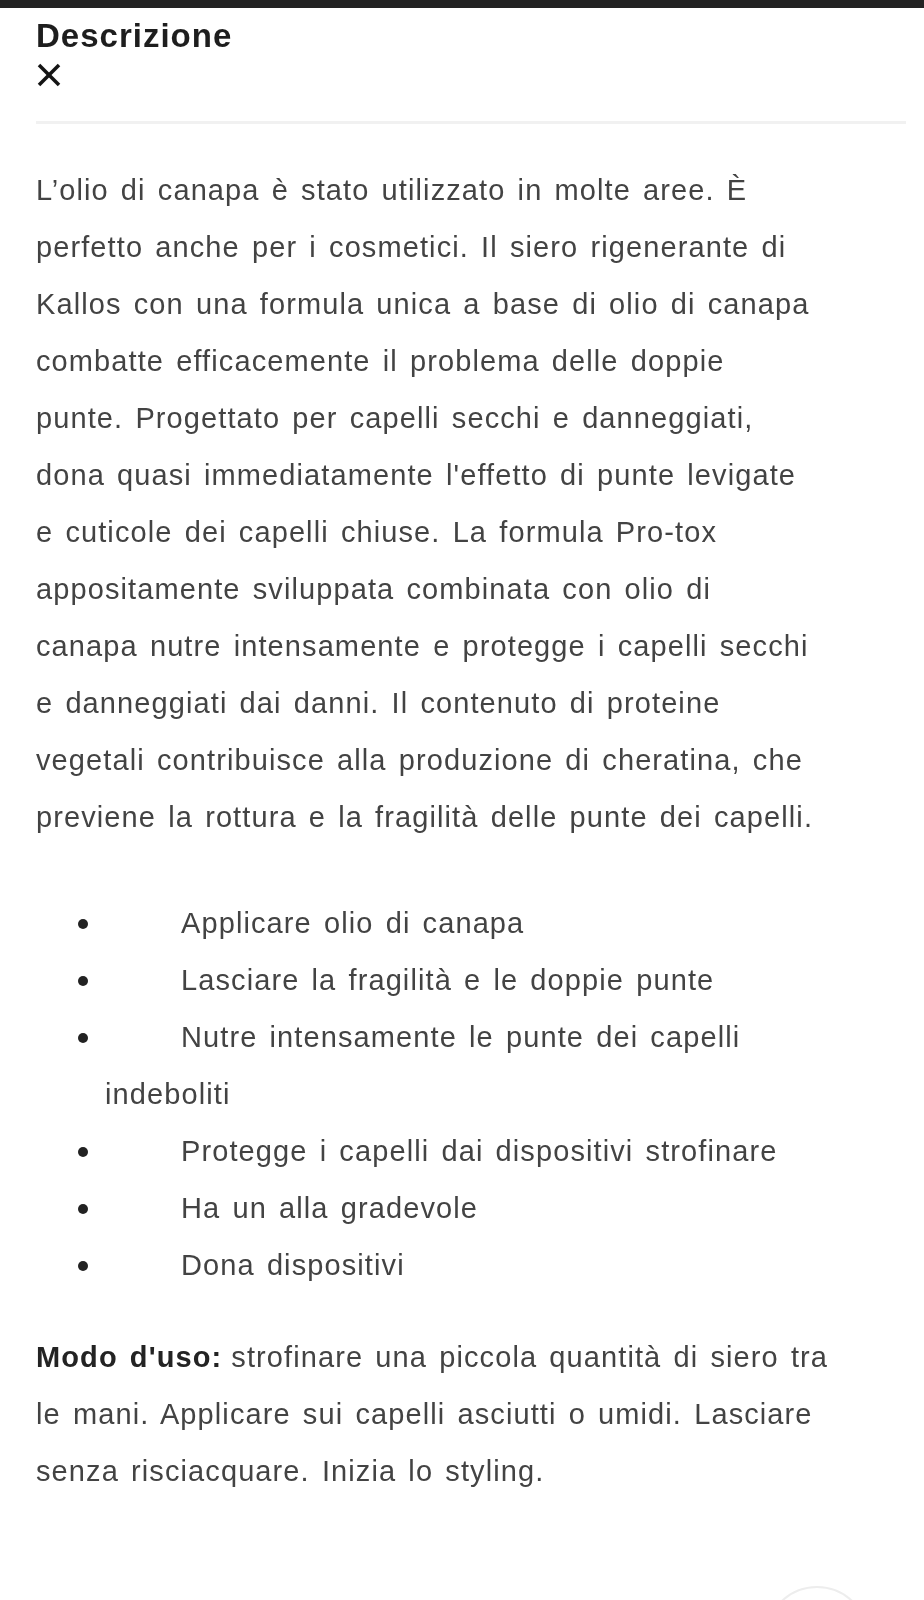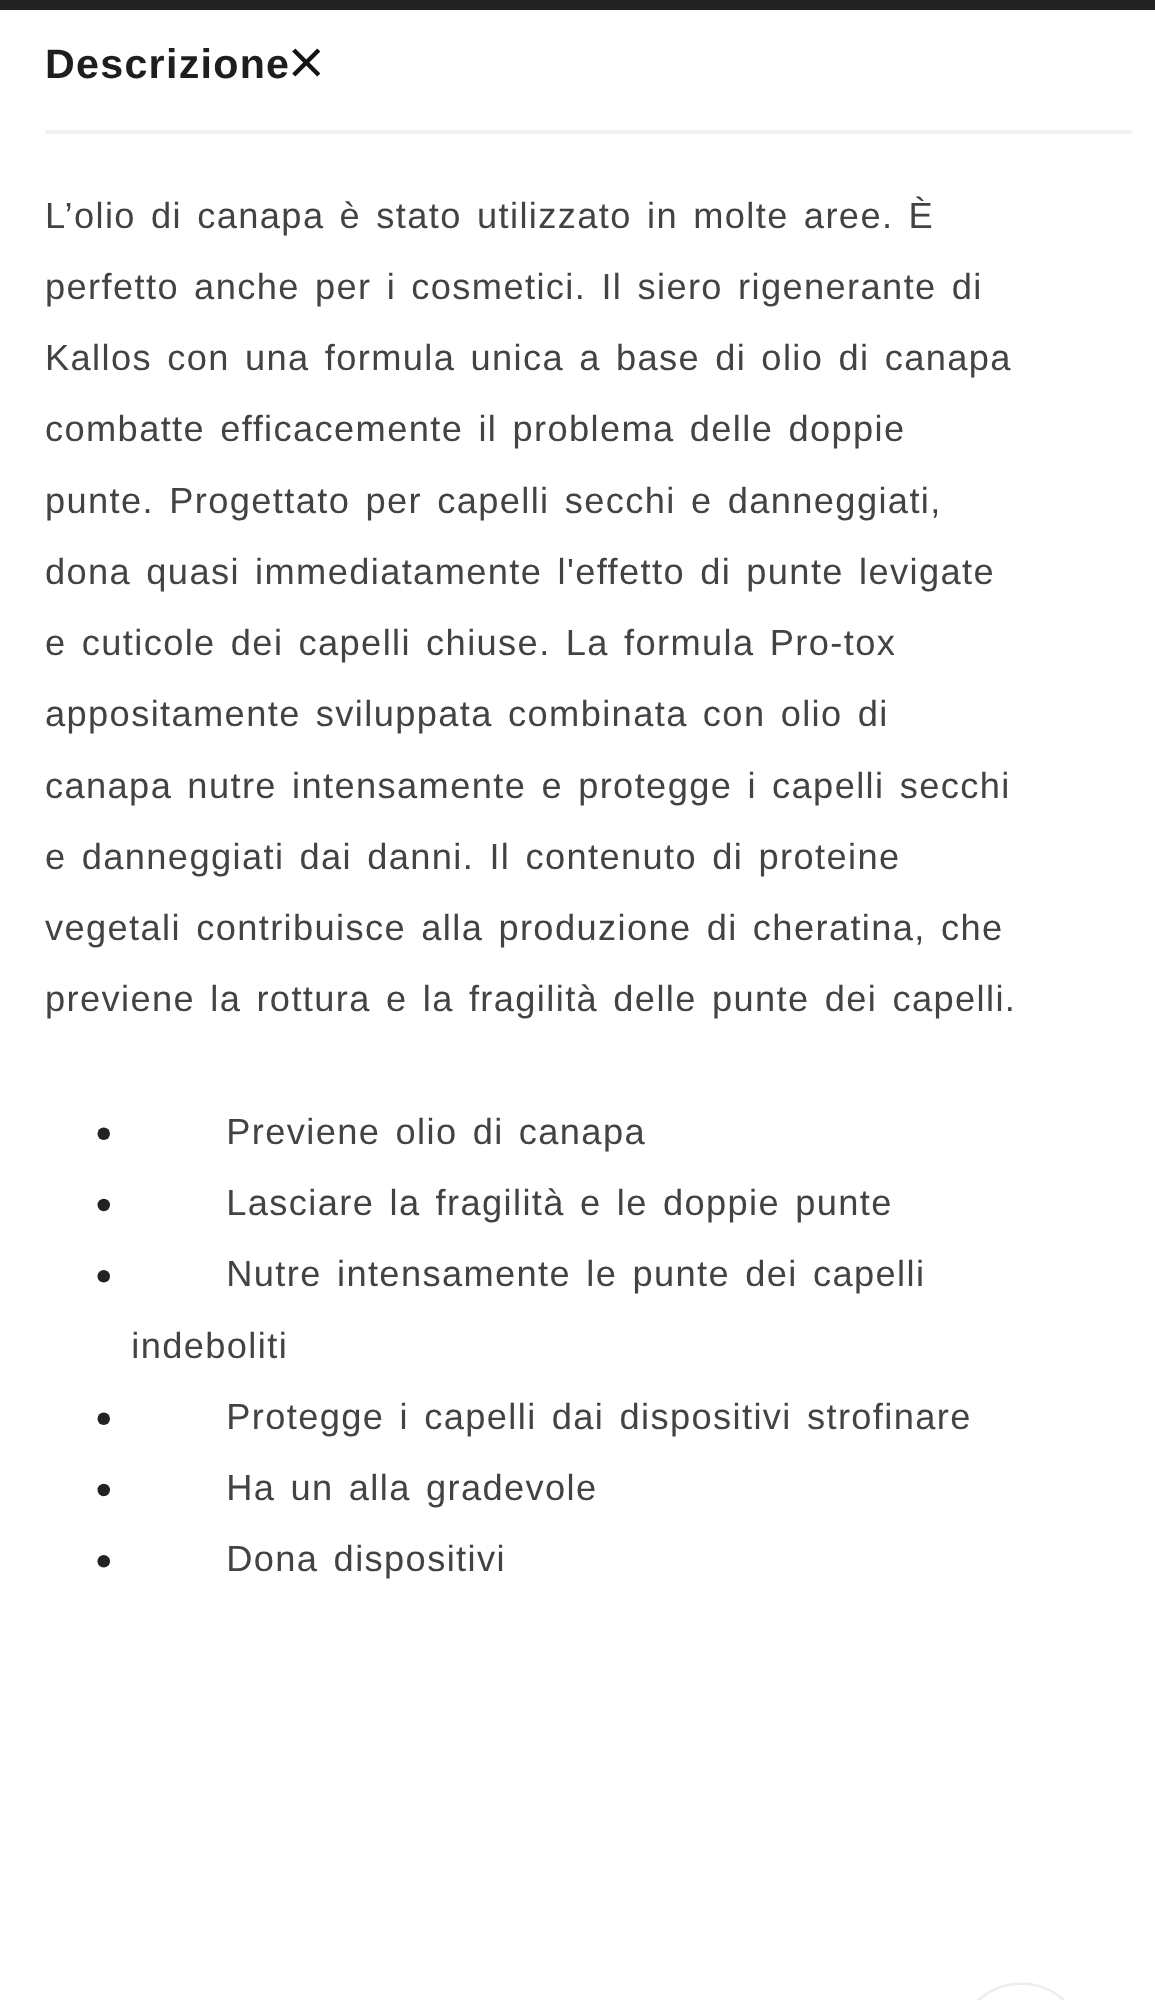--- a/index.html
+++ b/index.html
@@ -16,23 +16,24 @@
   }
   .backdrop-bar {
     height: 8px;
     background: #232323;
   }
   .sheet {
     padding: 0 18px 0 36px;
   }
   .modal-header {
     display: flex;
-    justify-content: flex-start;
+    justify-content: center;
     align-items: flex-start;
-    padding-top: 23px;
+    padding-top: 8px;
+    flex-direction: column;
   }
   .modal-title {
     font-size: 33px;
     line-height: 40px;
     font-weight: 700;
     color: #1e1e1e;
     letter-spacing: 1px;
   }
   .close-btn {
     background: none;
@@ -144,25 +145,28 @@
 punte. Progettato per capelli secchi e danneggiati,
 dona quasi immediatamente l'effetto di punte levigate
 e cuticole dei capelli chiuse. La formula Pro-tox
 appositamente sviluppata combinata con olio di
 canapa nutre intensamente e protegge i capelli secchi
 e danneggiati dai danni. Il contenuto di proteine
 vegetali contribuisce alla produzione di cheratina, che
 previene la rottura e la fragilità delle punte dei capelli.</p>
 
   <ul class="feature-list">
-    <li><span class="li-spacer"></span><span>Previene olio di canapa</span></li>
+    <li><span class="li-spacer"></span><span>Applicare olio di canapa</span></li>
     <li><span class="li-spacer"></span><span>Lasciare la fragilità e le doppie punte</span></li>
     <li><span class="li-spacer"></span><span>Nutre intensamente le punte dei capelli
 indeboliti</span></li>
     <li><span class="li-spacer"></span><span>Protegge i capelli dai dispositivi strofinare</span></li>
     <li><span class="li-spacer"></span><span>Ha un alla gradevole</span></li>
     <li><span class="li-spacer"></span><span>Dona dispositivi</span></li>
   </ul>
 
+  <p class="usage-paragraph"><span class="usage-label">Modo d'uso:</span><span class="usage-text">strofinare una piccola quantità di siero tra
+le mani. Applicare sui capelli asciutti o umidi. Lasciare
+senza risciacquare. Inizia lo styling.</span></p>
 
 </div>
 
 <button class="fab-circle"></button>
 
 </body></html>

